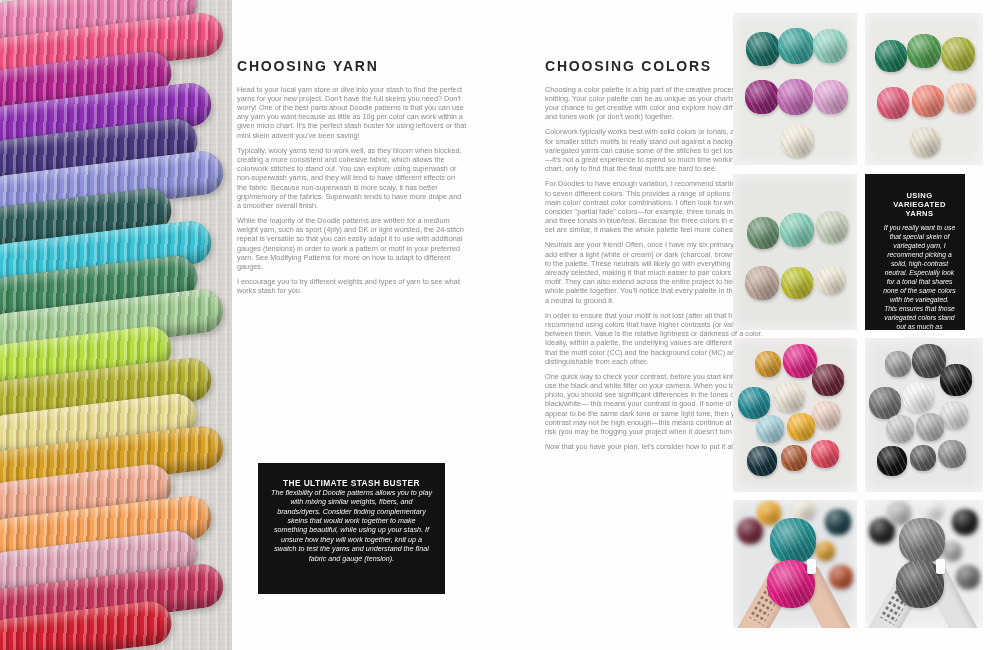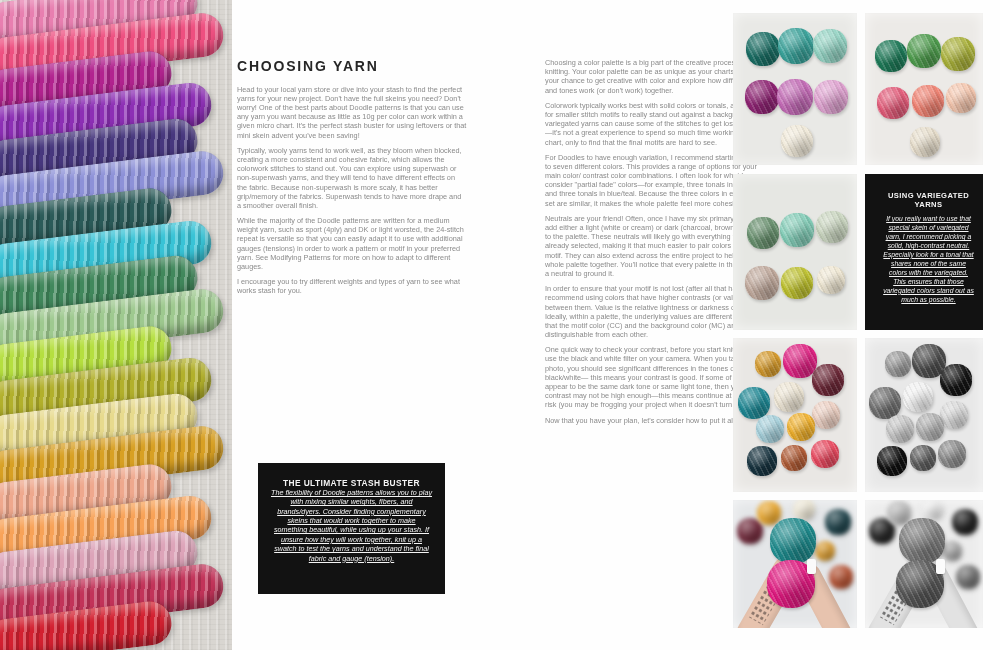--- a/index.html
+++ b/index.html
@@ -20,25 +20,25 @@
   
   .text-col{position:absolute;color:#8a8a8a;font-size:7.3px;line-height:1.26;}
   .text-col h2{margin:0 0 9px 0;color:#262626;font-size:14px;font-weight:800;letter-spacing:1.8px;}
   .text-col p{margin:0 0 6px 0;}
   #left-text{left:237px;top:58px;width:230px;}
   #right-text{left:545px;top:58px;width:227px;}
 
   
   .callout{position:absolute;background:#121212;color:#f4f4f4;text-align:center;box-sizing:border-box;}
   .callout .ctitle{font-weight:800;letter-spacing:.4px;}
-  .callout .cbody{font-style:italic;text-decoration:underline;}
+  .callout .cbody{font-style:italic;}
   #callout-stash{left:258px;top:463px;width:187px;height:131px;padding:15px 13px 0 13px;}
   #callout-stash .ctitle{font-size:8.4px;}
   #callout-stash .cbody{font-size:7.2px;line-height:1.3;}
-  #callout-variegated{left:865px;top:174px;width:118px;height:156px;padding:17px 9px 0 18px;}
+  #callout-variegated{left:865px;top:174px;width:100px;height:156px;padding:17px 9px 0 18px;}
   #callout-variegated .ctitle{font-size:7.6px;margin-bottom:6px;}
   #callout-variegated .cbody{font-size:6.8px;line-height:1.32;}
 
   
   .tile{position:absolute;overflow:hidden;box-shadow:inset 0 0 14px rgba(255,255,255,.7), inset 0 0 2px rgba(0,0,0,.06);}
   .ball{position:absolute;border-radius:46%;
       background-image:
         radial-gradient(circle at 35% 28%, rgba(255,255,255,.40), rgba(255,255,255,0) 48%),
         radial-gradient(circle at 72% 82%, rgba(0,0,0,.25), rgba(0,0,0,0) 58%),
         repeating-linear-gradient(63deg, rgba(255,255,255,.17) 0 1.5px, rgba(0,0,0,.07) 1.5px 3px, transparent 3px 5px);
@@ -85,20 +85,21 @@
     <p>While the majority of the Doodle patterns are written for a medium weight yarn, such as sport (4ply) and DK or light worsted, the 24-stitch repeat is versatile so that you can easily adapt it to use with additional gauges (tensions) in order to work a pattern or motif in your preferred yarn. See Modifying Patterns for more on how to adapt to different gauges.</p>
     <p>I encourage you to try different weights and types of yarn to see what works stash for you.</p>
   </div>
 
   <div class="callout" id="callout-stash">
     <div class="ctitle">THE ULTIMATE STASH BUSTER</div>
     <div class="cbody">The flexibility of Doodle patterns allows you to play with mixing similar weights, fibers, and brands/dyers. Consider finding complementary skeins that would work together to make something beautiful, while using up your stash. If unsure how they will work together, knit up a swatch to test the yarns and understand the final fabric and gauge (tension).</div>
   </div>
 
   <div class="text-col" id="right-text">
+    <h2>CHOOSING COLORS</h2>
     <p>Choosing a color palette is a big part of the creative process of knitting. Your color palette can be as unique as your charts. This is your chance to get creative with color and explore how different colors and tones work (or don't work) together.</p>
     <p>Colorwork typically works best with solid colors or tonals, as it allows for smaller stitch motifs to really stand out against a background, while variegated yarns can cause some of the stitches to get lost. Trust me—it's not a great experience to spend so much time working up your chart, only to find that the final motifs are hard to see.</p>
     <p>For Doodles to have enough variation, I recommend starting with five to seven different colors. This provides a range of options for your main color/ contrast color combinations. I often look for what I consider "partial fade" colors—for example, three tonals in pink/purple and three tonals in blue/teal. Because the three colors in each tonal set are similar, it makes the whole palette feel more cohesive.</p>
     <p>Neutrals are your friend! Often, once I have my six primary tonals, I'll add either a light (white or cream) or dark (charcoal, brown, or black) to the palette. These neutrals will likely go with everything you've already selected, making it that much easier to pair colors for each motif. They can also extend across the entire project to help tie the whole palette together. You'll notice that every palette in this book has a neutral to ground it.</p>
     <p>In order to ensure that your motif is not lost (after all that hard work!) I recommend using colors that have higher contrasts (or values) between them. Value is the relative lightness or darkness of a color. Ideally, within a palette, the underlying values are different enough that the motif color (CC) and the background color (MC) are distinguishable from each other.</p>
     <p>One quick way to check your contrast, before you start knitting, is to use the black and white filter on your camera. When you take the photo, you should see significant differences in the tones of the black/white— this means your contrast is good. If some of the yarns appear to be the same dark tone or same light tone, then your contrast may not be high enough—this means continue at your own risk (you may be frogging your project when it doesn't turn out!).</p>
     <p>Now that you have your plan, let's consider how to put it all together.</p>
   </div>
 
   <div class="callout" id="callout-variegated">

